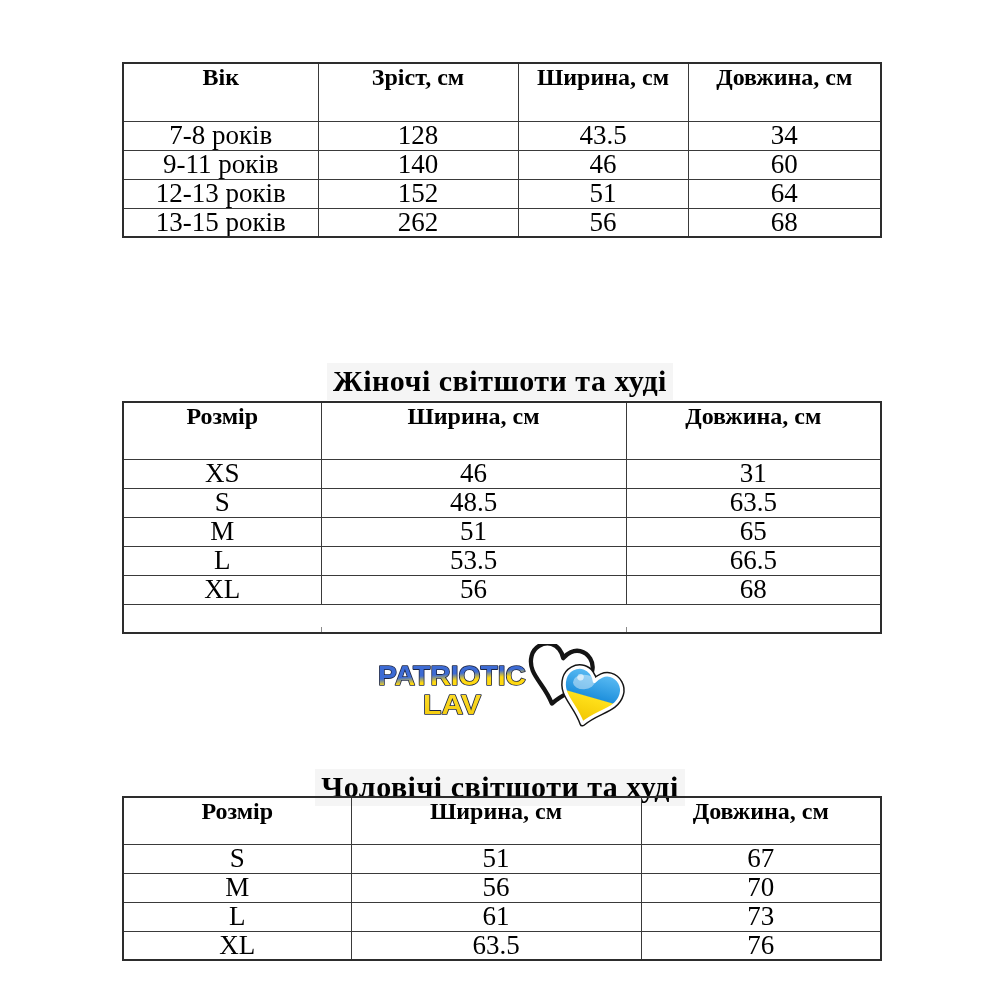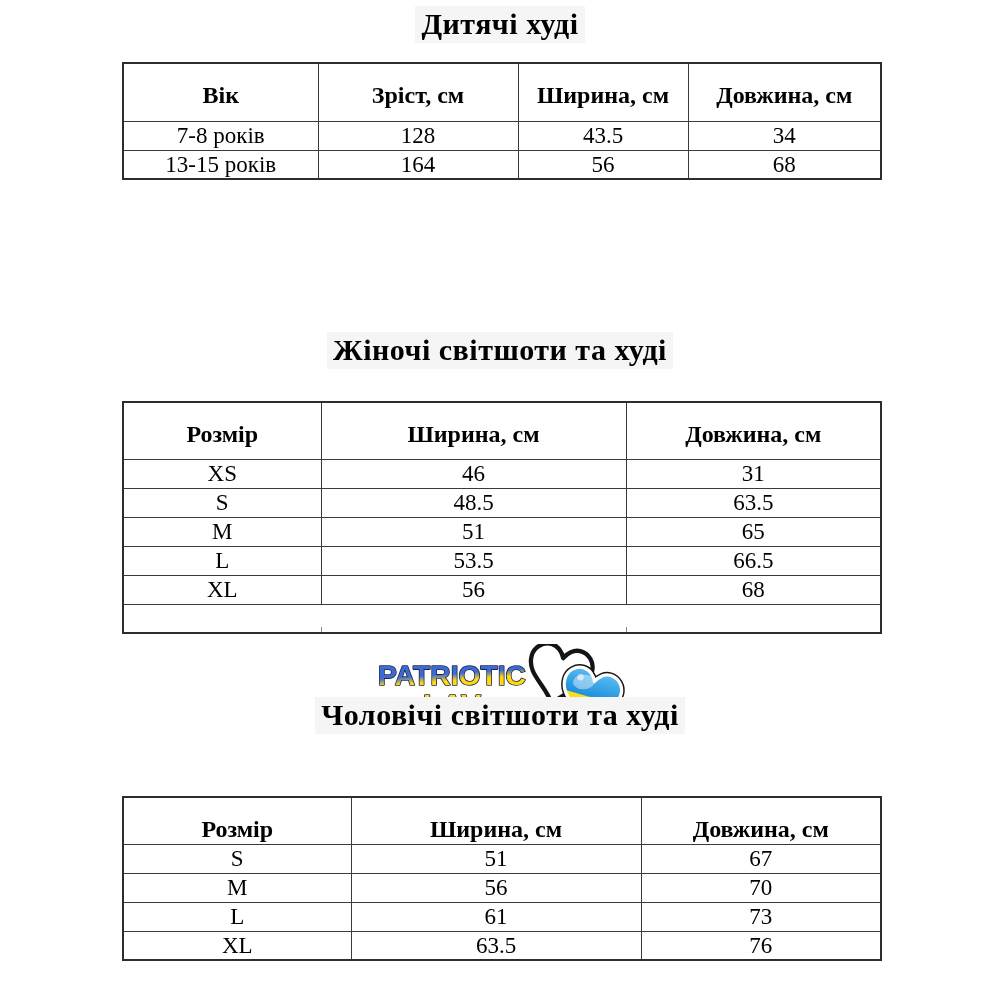--- a/index.html
+++ b/index.html
@@ -36,64 +36,61 @@
     border: 2px solid #2d2d2d;
   }
   table.sizes th, table.sizes td {
     border: 1px solid #3a3a3a;
     text-align: center;
     padding: 0;
     overflow: hidden;
   }
   table.sizes th {
     vertical-align: top;
-    padding-top: 18px;
+    padding-top: 0;
     font-size: 24px;
     font-weight: bold;
     line-height: 1.15;
   }
   table.sizes td {
     vertical-align: middle;
-    font-size: 23px;
+    font-size: 27px;
     line-height: 1.0;
   }
   tr.data-row { height: 29px; }
   td.empty-cell { position: relative; border-left: none; border-right: none; }
   .tick {
     position: absolute;
     bottom: 0;
     width: 1px;
     height: 5px;
     background: #8a8a8a;
   }
   #table-children { top: 62px; }
   #table-children tr.header-row { height: 58px; }
   #table-women { top: 401px; }
   #table-women tr.header-row { height: 57px; }
   #table-men { top: 796px; }
   #table-men tr.header-row { height: 47px; }
   #title-children { top: 6px; }
-  #title-women { top: 332px; }
-  #title-men { top: 697px; text-align: center; }
+  #title-women { top: 363px; }
+  #title-men { top: 769px; text-align: center; }
   .logo-wrap {
     position: absolute;
     left: 366px;
     top: 644px;
     width: 276px;
     height: 96px;
   }
 </style>
 </head>
 <body>
 
 <div class="page">
 
-  <div class="section-title" id="title-children">
-    <span class="hl">Дитячі худі</span>
-  </div>
 
   <table class="sizes" id="table-children">
     <colgroup>
       <col style="width:195px">
         <col style="width:200px">
         <col style="width:170px">
         <col style="width:193px">
     </colgroup>
     <tbody>
         <tr class="header-row">
@@ -102,22 +99,34 @@
       <th>Ширина, см</th>
       <th>Довжина, см</th>
     </tr>
     <tr class="data-row">
       <td>7-8 років</td>
       <td>128</td>
       <td>43.5</td>
       <td>34</td>
     </tr>
     <tr class="data-row">
+      <td>9-11 років</td>
+      <td>140</td>
+      <td>46</td>
+      <td>60</td>
+    </tr>
+    <tr class="data-row">
+      <td>12-13 років</td>
+      <td>152</td>
+      <td>51</td>
+      <td>64</td>
+    </tr>
+    <tr class="data-row">
       <td>13-15 років</td>
-      <td>164</td>
+      <td>262</td>
       <td>56</td>
       <td>68</td>
     </tr>
   </tbody>
     </table>
 
   <div class="section-title" id="title-women">
     <span class="hl">Жіночі світшоти та худі</span>
   </div>
 

